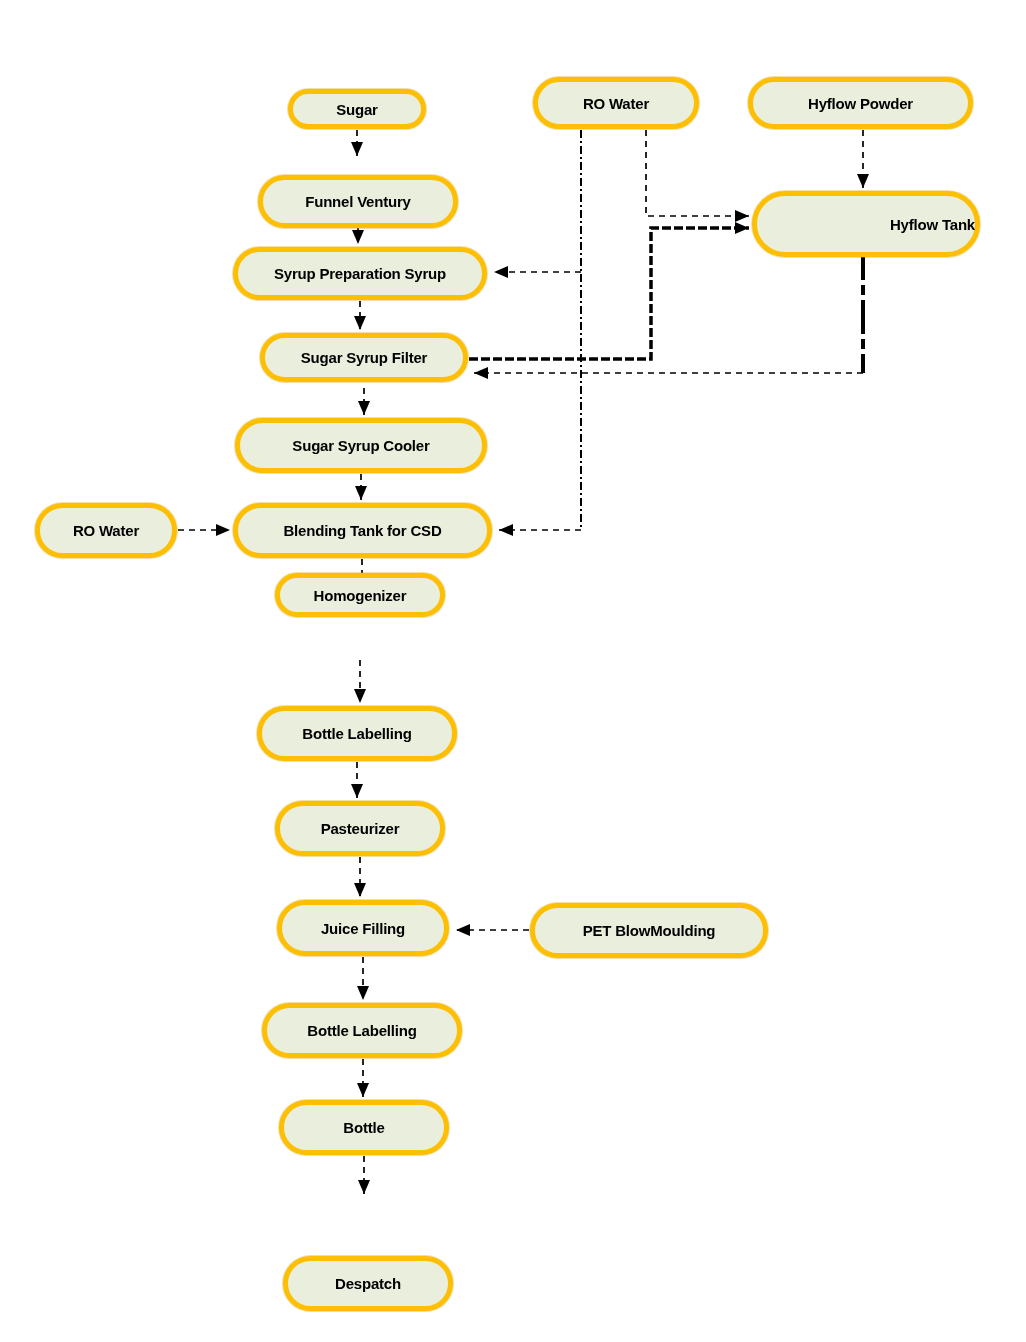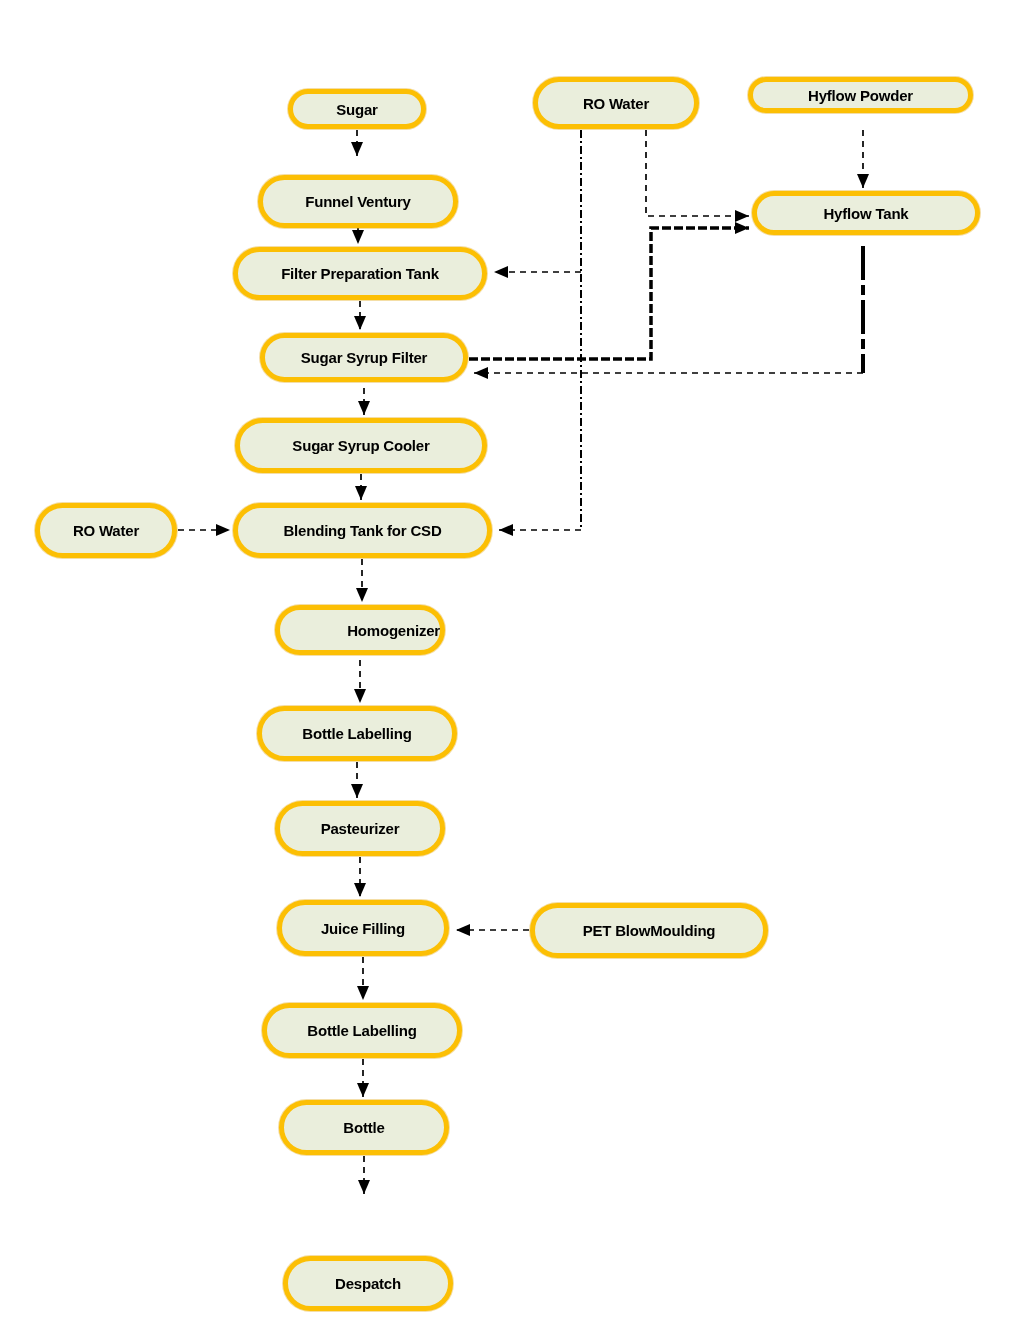--- a/index.html
+++ b/index.html
@@ -134,45 +134,45 @@
         <polygon points="474,373 488,367 488,379" fill="#000000"></polygon>
       </g>
     </svg>
   <div id="nodes">
       <div class="node" style="left: 288px; top: 77px; width: 138px; height: 40px; margin-top: 12px;">
         <span class="label">Sugar</span>
       </div>
       <div class="node" style="left: 533px; top: 77px; width: 166px; height: 52px;">
         <span class="label">RO Water</span>
       </div>
-      <div class="node" style="left: 748px; top: 77px; width: 225px; height: 36px;">
+      <div class="node" style="left: 748px; top: 77px; width: 225px; height: 52px;">
         <span class="label">Hyflow Powder</span>
       </div>
       <div class="node" style="left: 258px; top: 159px; width: 200px; height: 53px; margin-top: 16px;">
         <span class="label">Funnel Ventury</span>
       </div>
-      <div class="node" style="left: 752px; top: 191px; width: 228px; height: 44px;">
+      <div class="node" style="left: 752px; top: 191px; width: 228px; height: 66px; justify-content: flex-end;">
         <span class="label">Hyflow Tank</span>
       </div>
       <div class="node" style="left: 233px; top: 247px; width: 254px; height: 53px;">
-        <span class="label">Filter Preparation Tank</span>
+        <span class="label">Syrup Preparation Syrup</span>
       </div>
       <div class="node" style="left: 260px; top: 333px; width: 208px; height: 49px;">
         <span class="label">Sugar Syrup Filter</span>
       </div>
       <div class="node" style="left: 235px; top: 418px; width: 252px; height: 55px;">
         <span class="label">Sugar Syrup Cooler</span>
       </div>
       <div class="node" style="left: 35px; top: 503px; width: 142px; height: 55px;">
         <span class="label">RO Water</span>
       </div>
       <div class="node" style="left: 233px; top: 503px; width: 259px; height: 55px;">
         <span class="label">Blending Tank for CSD</span>
       </div>
-      <div class="node" style="left: 275px; top: 605px; width: 170px; height: 50px; justify-content: flex-end;">
+      <div class="node" style="left: 275px; top: 573px; width: 170px; height: 44px;">
         <span class="label">Homogenizer</span>
       </div>
       <div class="node" style="left: 257px; top: 706px; width: 200px; height: 55px;">
         <span class="label">Bottle Labelling</span>
       </div>
       <div class="node" style="left: 275px; top: 801px; width: 170px; height: 55px;">
         <span class="label">Pasteurizer</span>
       </div>
       <div class="node" style="left: 277px; top: 900px; width: 172px; height: 56px;">
         <span class="label">Juice Filling</span>

